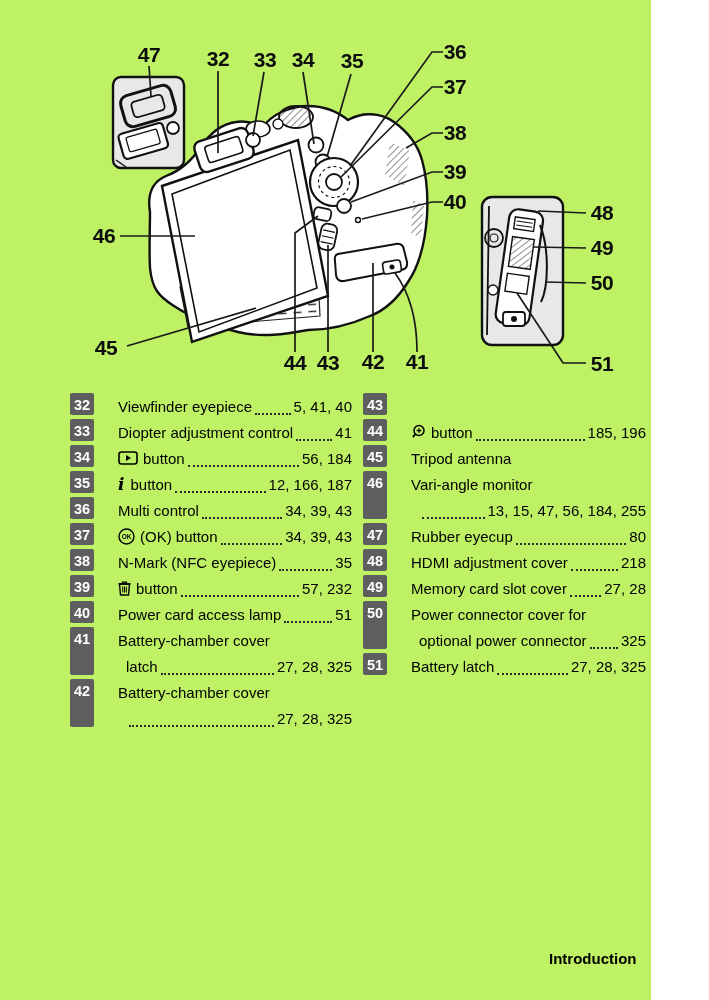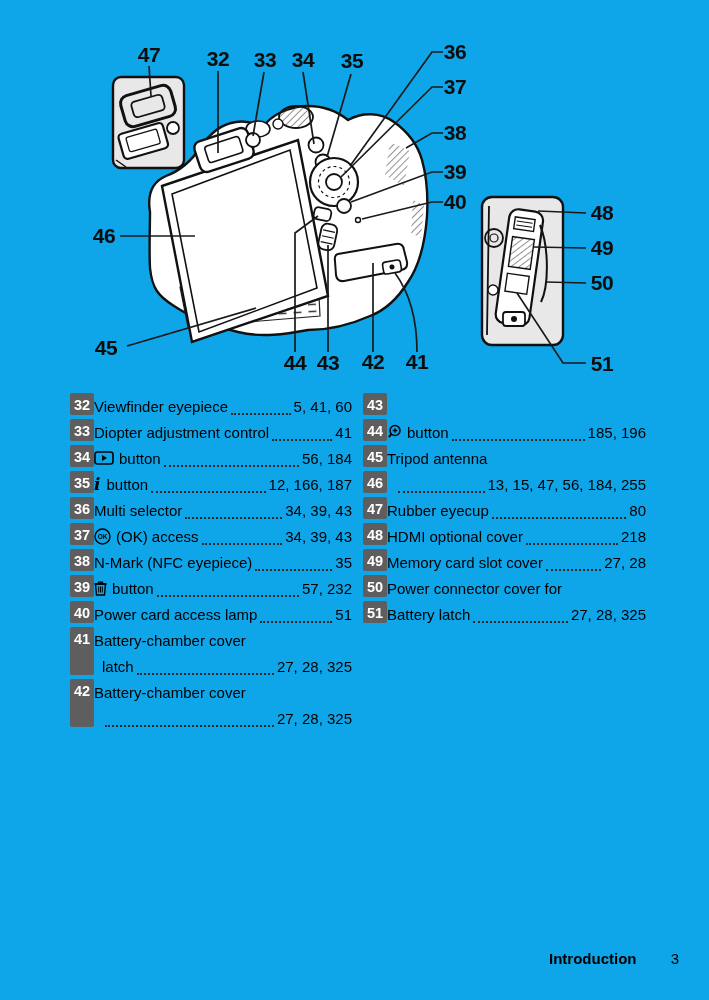--- a/index.html
+++ b/index.html
@@ -1,32 +1,32 @@
 <!DOCTYPE html>
 <html><head>
 <meta charset="utf-8">
 <style>
   html,body{margin:0;padding:0;background:#fff;}
-  .page{position:relative;width:709px;height:1000px;background:#0ea5e9;
+  .page{position:relative;width:651px;height:1000px;background:#bef264;
         font-family:"Liberation Sans",sans-serif;color:#000;overflow:hidden;}
   
   .diagram{position:absolute;left:0;top:0;width:709px;height:390px;}
   .diagram svg{position:absolute;left:0;top:0;}
   .callout{position:absolute;transform:translate(-50%,-50%);
            font-weight:bold;font-size:21px;letter-spacing:-0.5px;color:#0d0d0d;
            font-family:"Liberation Sans",sans-serif;white-space:nowrap;}
   
   .lists{position:absolute;left:70px;top:393px;width:576px;display:flex;gap:11px;}
   .col{width:282px;}
   .col.rightcol{width:283px;}
   .row{display:flex;}
   .badge{flex:0 0 24px;width:24px;background:#5e5e5e;color:#fff;font-weight:bold;
          font-size:14.5px;text-align:center;border-radius:2px;margin-bottom:4px;
          padding-top:2px;align-self:stretch;line-height:20px;}
-  .rowtext{flex:1 1 auto;margin-left:0;min-width:0;}
+  .rowtext{flex:1 1 auto;margin-left:24px;min-width:0;}
   .line{height:26px;display:flex;align-items:center;font-size:15px;}
   .line .t{white-space:pre;}
   .leader{flex:1 1 auto;min-width:10px;border-bottom:2px dotted #2a2a2a;
           margin:0 3px;height:16px;}
   .pg{white-space:nowrap;}
   .ind{flex:0 0 8px;}
   .icn{display:inline-flex;align-items:center;margin-right:5px;flex:0 0 auto;}
   .iicn{font-family:"DejaVu Serif",serif;font-style:italic;font-weight:bold;
         font-size:17px;margin-right:6px;line-height:1;}
   
@@ -196,21 +196,21 @@
   <div class="lists">
 
     <div class="col">
 
       <div class="row">
         <span class="badge">32</span>
         <div class="rowtext">
             <div class="line">
           <span class="t">Viewfinder eyepiece</span>
           <span class="leader"></span>
-          <span class="pg">5, 41, 60</span>
+          <span class="pg">5, 41, 40</span>
         </div>
           </div>
       </div>
 
       <div class="row">
         <span class="badge">33</span>
         <div class="rowtext">
             <div class="line">
           <span class="t">Diopter adjustment control</span>
           <span class="leader"></span>
@@ -245,38 +245,38 @@
           <span class="leader"></span>
           <span class="pg">12, 166, 187</span>
         </div>
           </div>
       </div>
 
       <div class="row">
         <span class="badge">36</span>
         <div class="rowtext">
             <div class="line">
-          <span class="t">Multi selector</span>
+          <span class="t">Multi control</span>
           <span class="leader"></span>
           <span class="pg">34, 39, 43</span>
         </div>
           </div>
       </div>
 
       <div class="row">
         <span class="badge">37</span>
         <div class="rowtext">
             <div class="line">
           <span class="icn">
             <svg width="17" height="17" viewBox="0 0 17 17">
                   <circle cx="8.5" cy="8.5" r="7.5" fill="none" stroke="#000" stroke-width="1.4"></circle>
                   <text x="8.5" y="11.2" text-anchor="middle" font-size="6.5" font-weight="bold" font-family="Liberation Sans, sans-serif">OK</text>
                 </svg>
           </span>
-          <span class="t">(OK) access</span>
+          <span class="t">(OK) button</span>
           <span class="leader"></span>
           <span class="pg">34, 39, 43</span>
         </div>
           </div>
       </div>
 
       <div class="row">
         <span class="badge">38</span>
         <div class="rowtext">
             <div class="line">
@@ -378,20 +378,23 @@
             <div class="line">
           <span class="t">Tripod antenna</span>
         </div>
           </div>
       </div>
 
       <div class="row">
         <span class="badge">46</span>
         <div class="rowtext">
           <div class="line">
+              <span class="t">Vari-angle monitor</span>
+            </div>
+          <div class="line">
               <span class="ind"></span>
             <span class="leader"></span>
             <span class="pg">13, 15, 47, 56, 184, 255</span>
           </div>
         </div>
       </div>
 
       <div class="row">
         <span class="badge">47</span>
         <div class="rowtext">
@@ -400,21 +403,21 @@
           <span class="leader"></span>
           <span class="pg">80</span>
         </div>
           </div>
       </div>
 
       <div class="row">
         <span class="badge">48</span>
         <div class="rowtext">
             <div class="line">
-          <span class="t">HDMI optional cover</span>
+          <span class="t">HDMI adjustment cover</span>
           <span class="leader"></span>
           <span class="pg">218</span>
         </div>
           </div>
       </div>
 
       <div class="row">
         <span class="badge">49</span>
         <div class="rowtext">
             <div class="line">
@@ -424,20 +427,26 @@
         </div>
           </div>
       </div>
 
       <div class="row">
         <span class="badge">50</span>
         <div class="rowtext">
           <div class="line">
               <span class="t">Power connector cover for</span>
             </div>
+          <div class="line">
+              <span class="ind"></span>
+            <span class="t">optional power connector</span>
+            <span class="leader"></span>
+            <span class="pg">325</span>
+          </div>
         </div>
       </div>
 
       <div class="row">
         <span class="badge">51</span>
         <div class="rowtext">
             <div class="line">
           <span class="t">Battery latch</span>
           <span class="leader"></span>
           <span class="pg">27, 28, 325</span>

